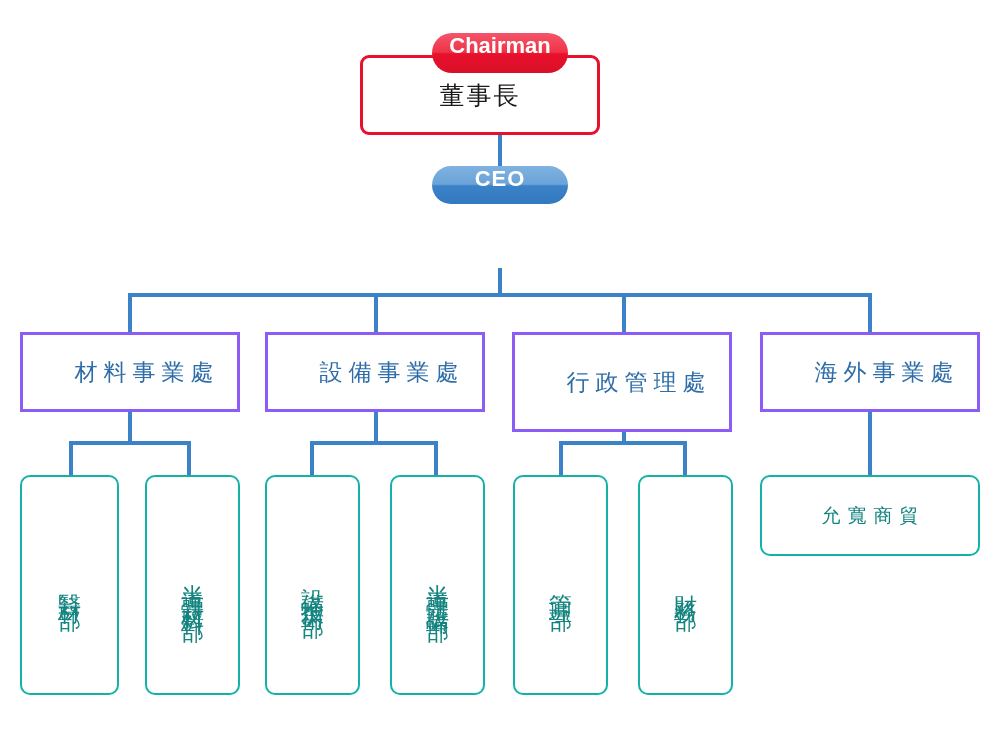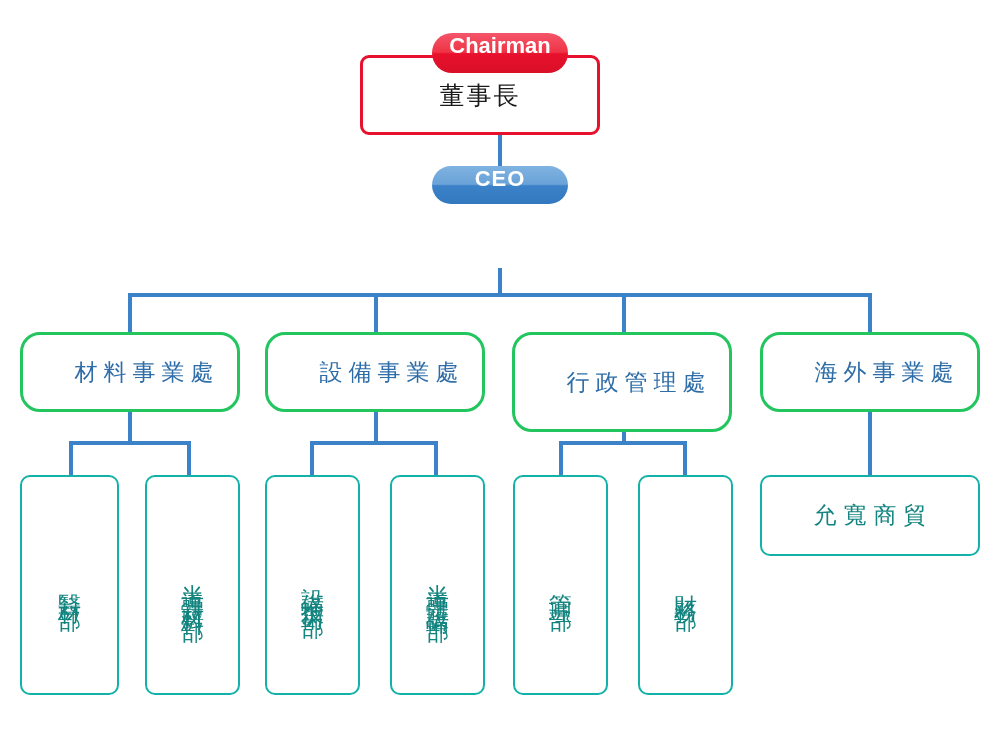--- a/index.html
+++ b/index.html
@@ -62,22 +62,22 @@
     font-size: 22px;
   }
   .badge.ceo-badge {
     background: linear-gradient(to bottom, #7fb2e0 0%, #6aa3d8 48%, #3c82c8 52%, #3279bf 100%);
     font-size: 22px;
     letter-spacing: 1px;
   }
 
   
   .division-box {
-    border: 3px solid #22c55e;
-    border-radius: 20px;
+    border: 3px solid #8b5cf6;
+    border-radius: 0;
     padding-left: 28px;
   }
   .division-label {
     font-size: 23px;
     color: #2e6da8;
     letter-spacing: 6px;
     text-indent: 6px;
     white-space: nowrap;
   }
 
@@ -90,21 +90,21 @@
     font-size: 23px;
     color: #13847f;
     writing-mode: vertical-rl;
     text-orientation: upright;
     letter-spacing: 7px;
     text-indent: 3px;
     line-height: 1;
     white-space: nowrap;
   }
   .dept-label-horizontal {
-    font-size: 23px;
+    font-size: 19px;
     color: #13847f;
     letter-spacing: 7px;
     text-indent: 7px;
     white-space: nowrap;
   }
 
   
   .conn {
     position: absolute;
     background: #3c82c8;

